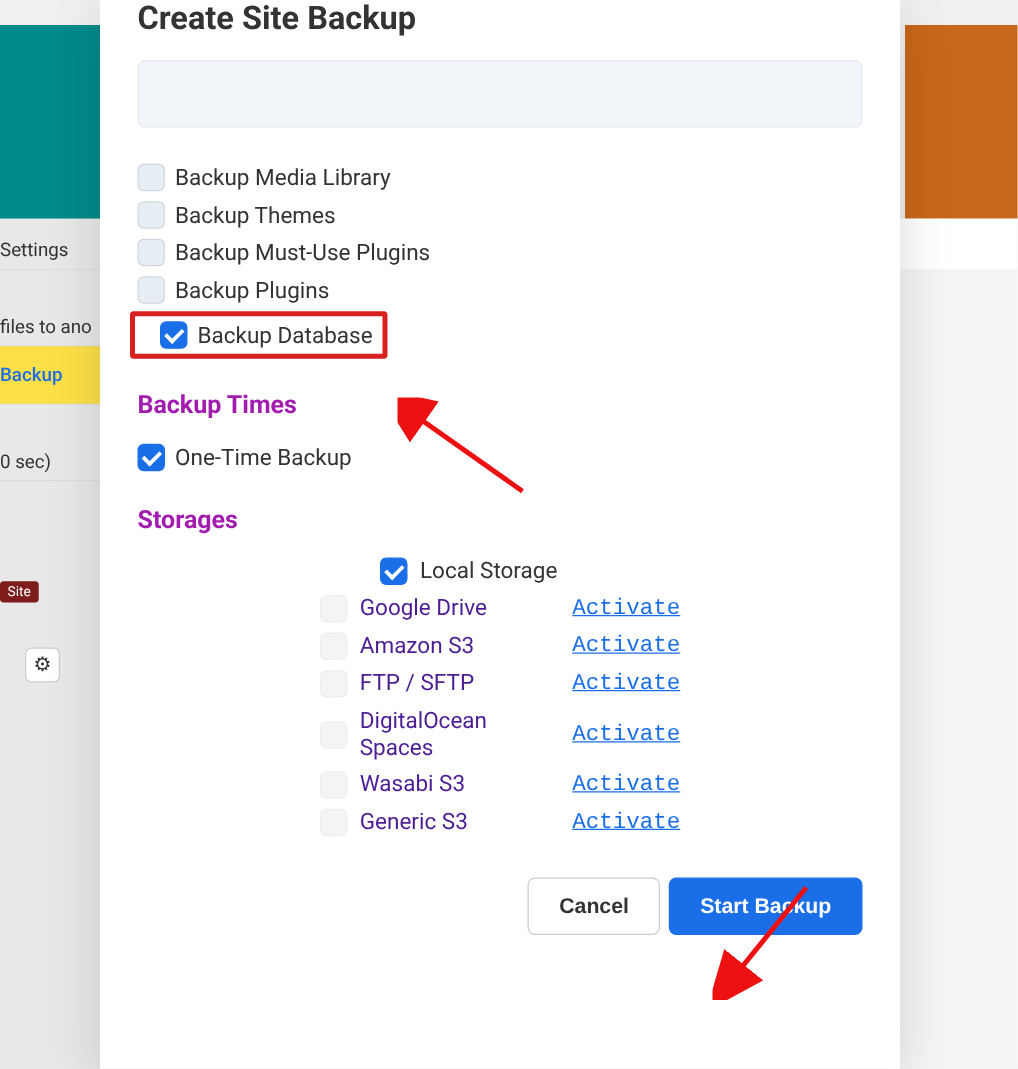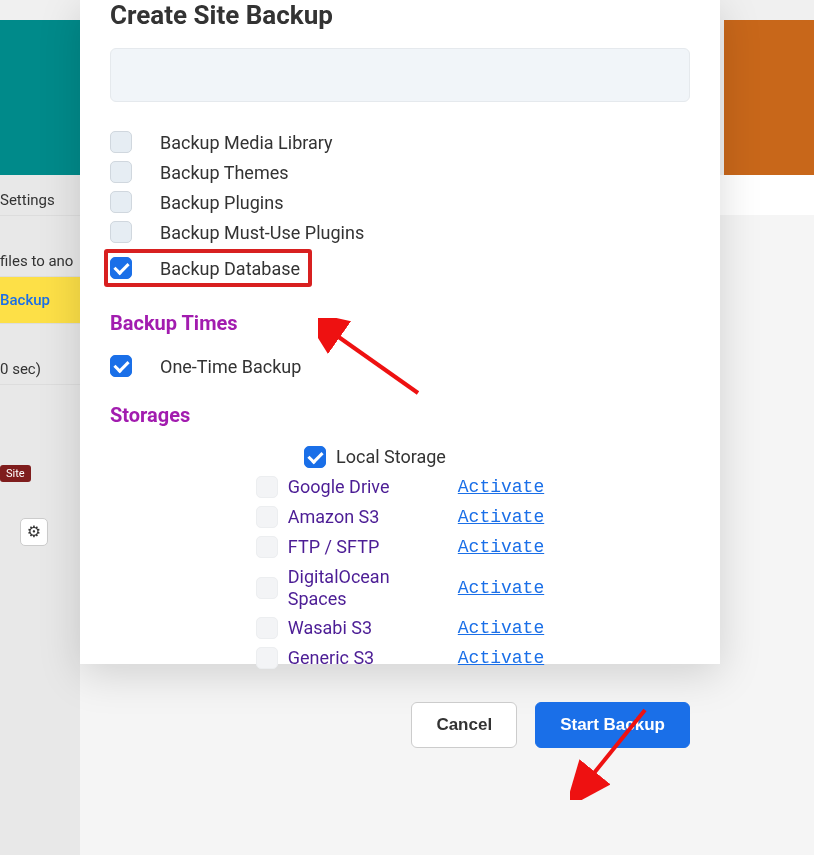--- a/index.html
+++ b/index.html
@@ -56,21 +56,21 @@
       background: #f5f5f5;
       z-index: 0;
     }
     .bg-content .strip { height: 40px; background: #fff; margin-bottom: 10px; }
     
     .modal {
       position: absolute;
       top: 0;
       left: 80px;
       width: 640px;
-      height: 664px;
+      height: 855px;
       background: #fff;
       z-index: 10;
       padding: 0 30px;
       box-shadow: 0 10px 40px rgba(0,0,0,0.15);
     }
     .modal h1 {
       font-size: 26px;
       font-weight: 700;
       color: #333;
       margin-top: 0;
@@ -79,21 +79,21 @@
     .url-box {
       background: #f1f5f9;
       border: 1px solid #e5e9ed;
       border-radius: 6px;
       height: 54px;
       margin-bottom: 25px;
     }
     .checkbox-row {
       display: flex;
       align-items: center;
-      gap: 28px;
+      gap: 8px;
       padding: 4px 0;
       font-size: 18px;
       color: #333;
     }
     .checkbox-row .label-text { flex: 0 0 auto; }
     .cb-box {
       width: 22px;
       height: 22px;
       border-radius: 5px;
       background: #e6edf3;
@@ -172,21 +172,21 @@
     .activate-link {
       color: #1a6fe8;
       text-decoration: underline;
       font-weight: 500;
       cursor: pointer;
       font-family: Liberation Mono, monospace;
     }
     .modal-footer {
       display: flex;
       justify-content: flex-end;
-      gap: 18px;
+      gap: 7px;
       margin-top: 30px;
     }
     .btn {
       padding: 12px 24px;
       border-radius: 6px;
       font-size: 17px;
       font-weight: 600;
       cursor: pointer;
       border: 1px solid #ccc;
       background: #fff;
@@ -236,28 +236,28 @@
     <div class="checkbox-row">
       <span class="cb-box"></span>
       <span class="label-text">Backup Media Library</span>
     </div>
     <div class="checkbox-row">
       <span class="cb-box"></span>
       <span class="label-text">Backup Themes</span>
     </div>
     <div class="checkbox-row">
       <span class="cb-box"></span>
-      <span class="label-text">Backup Plugins</span>
+      <span class="label-text">Backup Must-Use Plugins</span>
     </div>
     <div class="checkbox-row">
       <span class="cb-box"></span>
-      <span class="label-text">Backup Must-Use Plugins</span>
+      <span class="label-text">Backup Plugins</span>
     </div>
     <div class="highlight-box">
-      <div class="checkbox-row" style="padding:0;">
+      <div class="checkbox-row" style="padding:0;margin-left:18px;">
         <span class="cb-box checked"></span>
         <span class="label-text">Backup Database</span>
       </div>
     </div>
   </div>
 
   <div class="section-h">Backup Times</div>
   <div class="checkbox-row">
     <span class="cb-box checked"></span>
     <span class="label-text">One-Time Backup</span>

